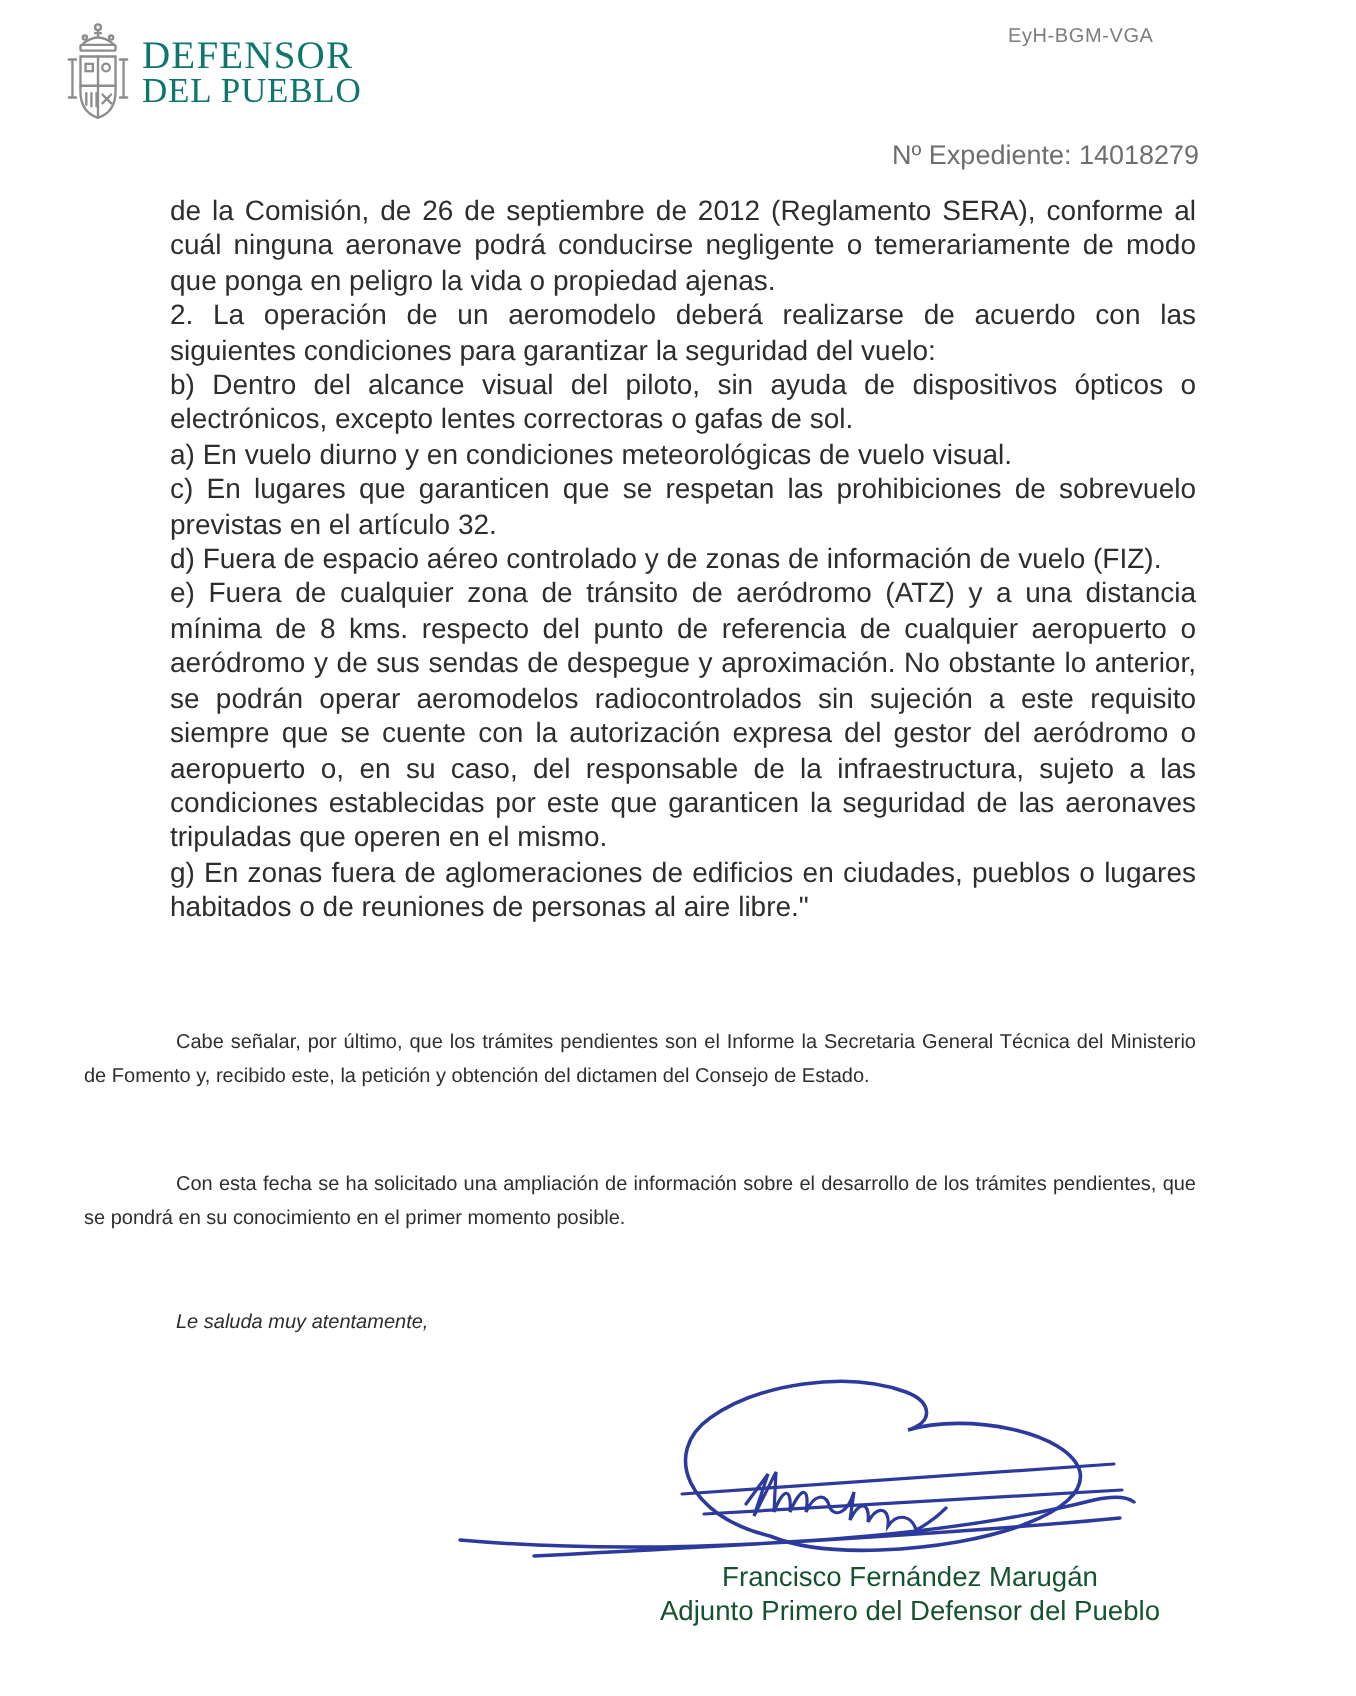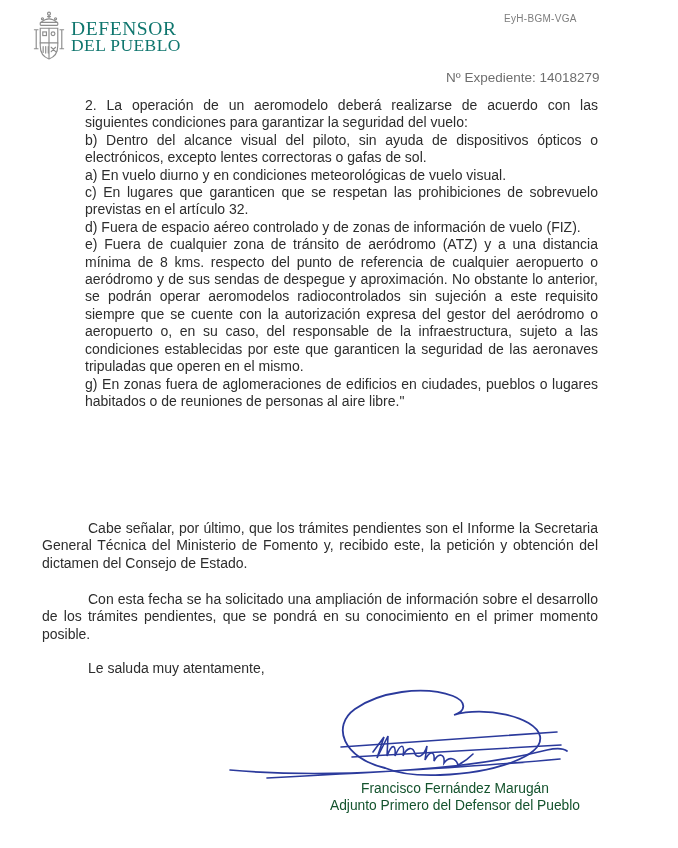--- a/index.html
+++ b/index.html
@@ -22,25 +22,25 @@
   .refcode{position:absolute;left:504px;top:13px;font-size:10px;color:#7d7d7d;letter-spacing:0.3px;}
   .expediente{position:absolute;left:446px;top:70px;font-size:13.5px;color:#6e6e6e;}
   
   p{margin:0;}
   .quote{
     position:absolute;left:85px;top:97px;width:513px;
     font-size:14px;line-height:17.4px;text-align:justify;
   }
   .closing-par{
     position:absolute;left:42px;width:556px;
-    font-size:14px;line-height:17.4px;text-align:justify;text-indent:46px;margin-top:7px;
+    font-size:10px;line-height:17.4px;text-align:justify;text-indent:46px;
   }
   .c0{top:513px;}
   .c1{top:584px;}
-  .salutation{top:653px;text-align:left;}
+  .salutation{top:653px;text-align:left;font-style:italic;}
   
   .sig-svg{position:absolute;left:225px;top:688px;width:345px;height:100px;}
   .signer{position:absolute;left:320px;top:780px;width:270px;text-align:center;
     font-size:13.8px;line-height:17px;color:#14532d;}
 </style>
 </head>
 <body>
 
 <div class="page">
 
@@ -67,20 +67,21 @@
     <div class="logo-text">
       <div class="logo-line1">DEFENSOR</div>
       <div class="logo-line2">DEL PUEBLO</div>
     </div>
   </div>
 
   <div class="refcode">EyH-BGM-VGA</div>
   <div class="expediente">Nº Expediente: 14018279</div>
 
   <section class="quote">
+    <p>de la Comisión, de 26 de septiembre de 2012 (Reglamento SERA), conforme al cuál ninguna aeronave podrá conducirse negligente o temerariamente de modo que ponga en peligro la vida o propiedad ajenas.</p>
     <p>2. La operación de un aeromodelo deberá realizarse de acuerdo con las siguientes condiciones para garantizar la seguridad del vuelo:</p>
     <p>b) Dentro del alcance visual del piloto, sin ayuda de dispositivos ópticos o electrónicos, excepto lentes correctoras o gafas de sol.</p>
     <p>a) En vuelo diurno y en condiciones meteorológicas de vuelo visual.</p>
     <p>c) En lugares que garanticen que se respetan las prohibiciones de sobrevuelo previstas en el artículo 32.</p>
     <p>d) Fuera de espacio aéreo controlado y de zonas de información de vuelo (FIZ).</p>
     <p>e) Fuera de cualquier zona de tránsito de aeródromo (ATZ) y a una distancia mínima de 8 kms. respecto del punto de referencia de cualquier aeropuerto o aeródromo y de sus sendas de despegue y aproximación. No obstante lo anterior, se podrán operar aeromodelos radiocontrolados sin sujeción a este requisito siempre que se cuente con la autorización expresa del gestor del aeródromo o aeropuerto o, en su caso, del responsable de la infraestructura, sujeto a las condiciones establecidas por este que garanticen la seguridad de las aeronaves tripuladas que operen en el mismo.</p>
     <p>g) En zonas fuera de aglomeraciones de edificios en ciudades, pueblos o lugares habitados o de reuniones de personas al aire libre."</p>
   </section>
 
   <p class="closing-par c0">Cabe señalar, por último, que los trámites pendientes son el Informe la Secretaria General Técnica del Ministerio de Fomento y, recibido este, la petición y obtención del dictamen del Consejo de Estado.</p>

